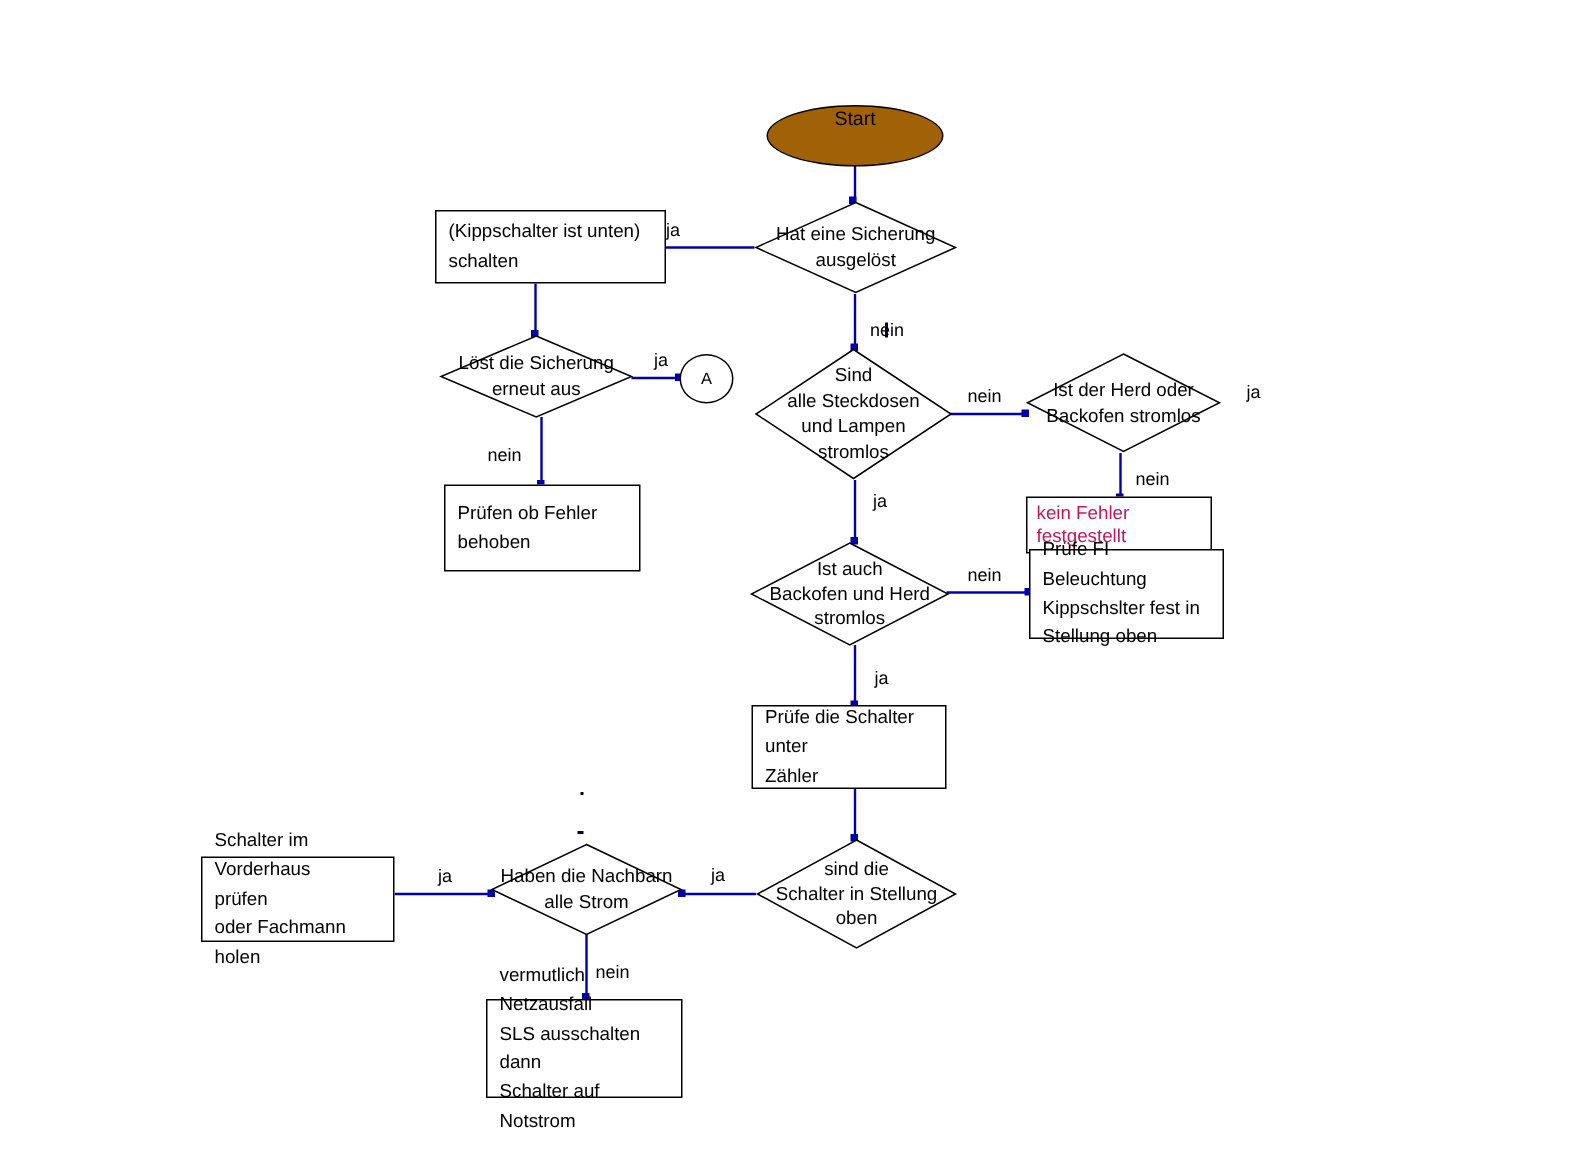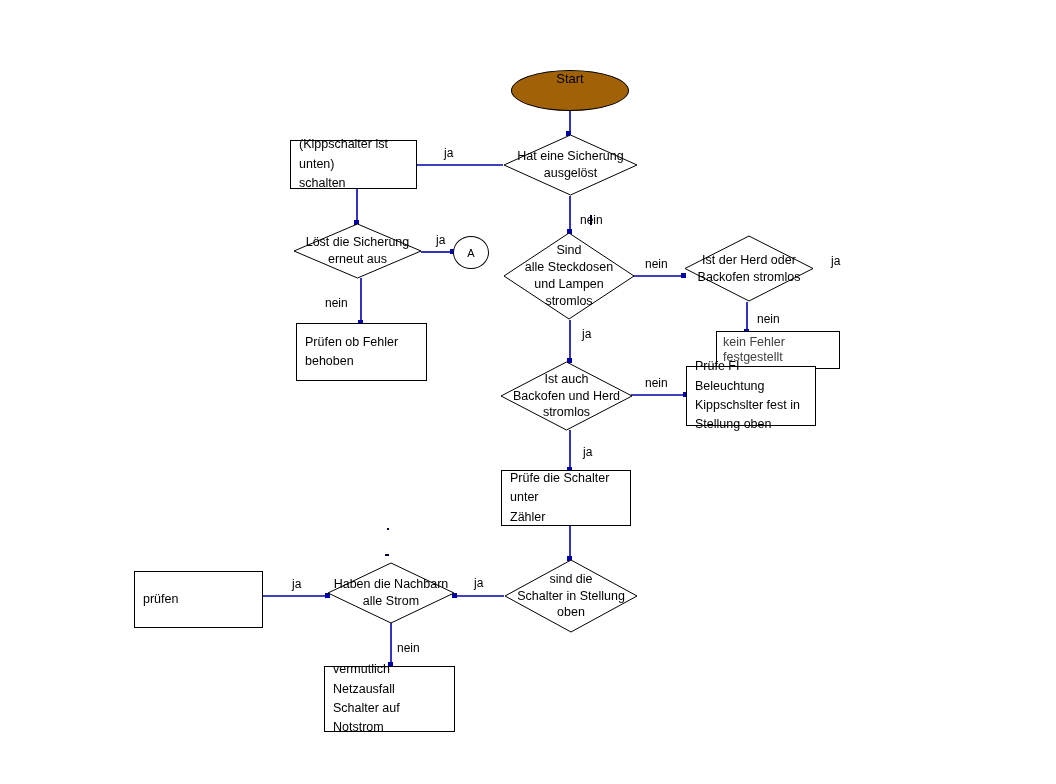--- a/index.html
+++ b/index.html
@@ -32,24 +32,23 @@
     background: #ffffff;
     display: flex;
     flex-direction: column;
     justify-content: center;
     padding: 4px 8px;
     font-size: 12.5px;
     color: #000000;
     line-height: 1.55;
   }
   .box.red-text {
-    color: #404040;
+    color: #be185d;
     padding: 18px 6px;
     line-height: 1.2;
-    margin-left: 32px;
   }
   
   .diamond {
     background: transparent;
   }
   .diamond svg {
     position: absolute;
     left: 0;
     top: 0;
     overflow: visible;
@@ -174,21 +173,21 @@
   <div class="node diamond" style="left:503px; top:134px; width:135px; height:62px;">
     <svg width="135" height="62" viewBox="0 0 135 62" xmlns="http://www.w3.org/2000/svg">
       <polygon points="67.5,1 134,31 67.5,61 1,31" fill="#ffffff" stroke="#000000" stroke-width="1"></polygon>
     </svg>
     <div class="dlabel">
       <span class="line-txt">Hat eine Sicherung</span>
       <span class="line-txt">ausgelöst</span>
     </div>
   </div>
 
-  <div class="node box" style="left:290px; top:140px; width:127px; height:49px;">
+  <div class="node box" style="left:290px; top:140px; width:154px; height:49px;">
     <span class="line-txt">(Kippschalter ist unten)</span>
     <span class="line-txt">schalten</span>
   </div>
 
   <div class="node diamond" style="left:293px; top:223px; width:129px; height:56px;">
     <svg width="129" height="56" viewBox="0 0 129 56" xmlns="http://www.w3.org/2000/svg">
       <polygon points="64.5,1 128,28 64.5,55 1,28" fill="#ffffff" stroke="#000000" stroke-width="1"></polygon>
     </svg>
     <div class="dlabel">
       <span class="line-txt">Löst die Sicherung</span>
@@ -268,25 +267,28 @@
     <svg width="128" height="62" viewBox="0 0 128 62" xmlns="http://www.w3.org/2000/svg">
       <polygon points="64,1 127,31 64,61 1,31" fill="#ffffff" stroke="#000000" stroke-width="1"></polygon>
     </svg>
     <div class="dlabel">
       <span class="line-txt">Haben die Nachbarn</span>
       <span class="line-txt">alle Strom</span>
     </div>
   </div>
 
   <div class="node box" style="left:134px; top:571px; width:129px; height:57px;">
+    <span class="line-txt">Schalter im Vorderhaus</span>
     <span class="line-txt">prüfen</span>
+    <span class="line-txt">oder Fachmann holen</span>
   </div>
 
   <div class="node box" style="left:324px; top:666px; width:131px; height:66px;">
     <span class="line-txt">vermutlich Netzausfall</span>
+    <span class="line-txt">SLS ausschalten dann</span>
     <span class="line-txt">Schalter auf Notstrom</span>
   </div>
 
   <div class="edge-label" style="left:444px; top:147px;">ja</div>
   <div class="edge-label" style="left:580px; top:214px;">nein</div>
   <div class="edge-label" style="left:436px; top:234px;">ja</div>
   <div class="edge-label" style="left:325px; top:297px;">nein</div>
   <div class="edge-label" style="left:645px; top:258px;">nein</div>
   <div class="edge-label" style="left:582px; top:328px;">ja</div>
   <div class="edge-label" style="left:831px; top:255px;">ja</div>

